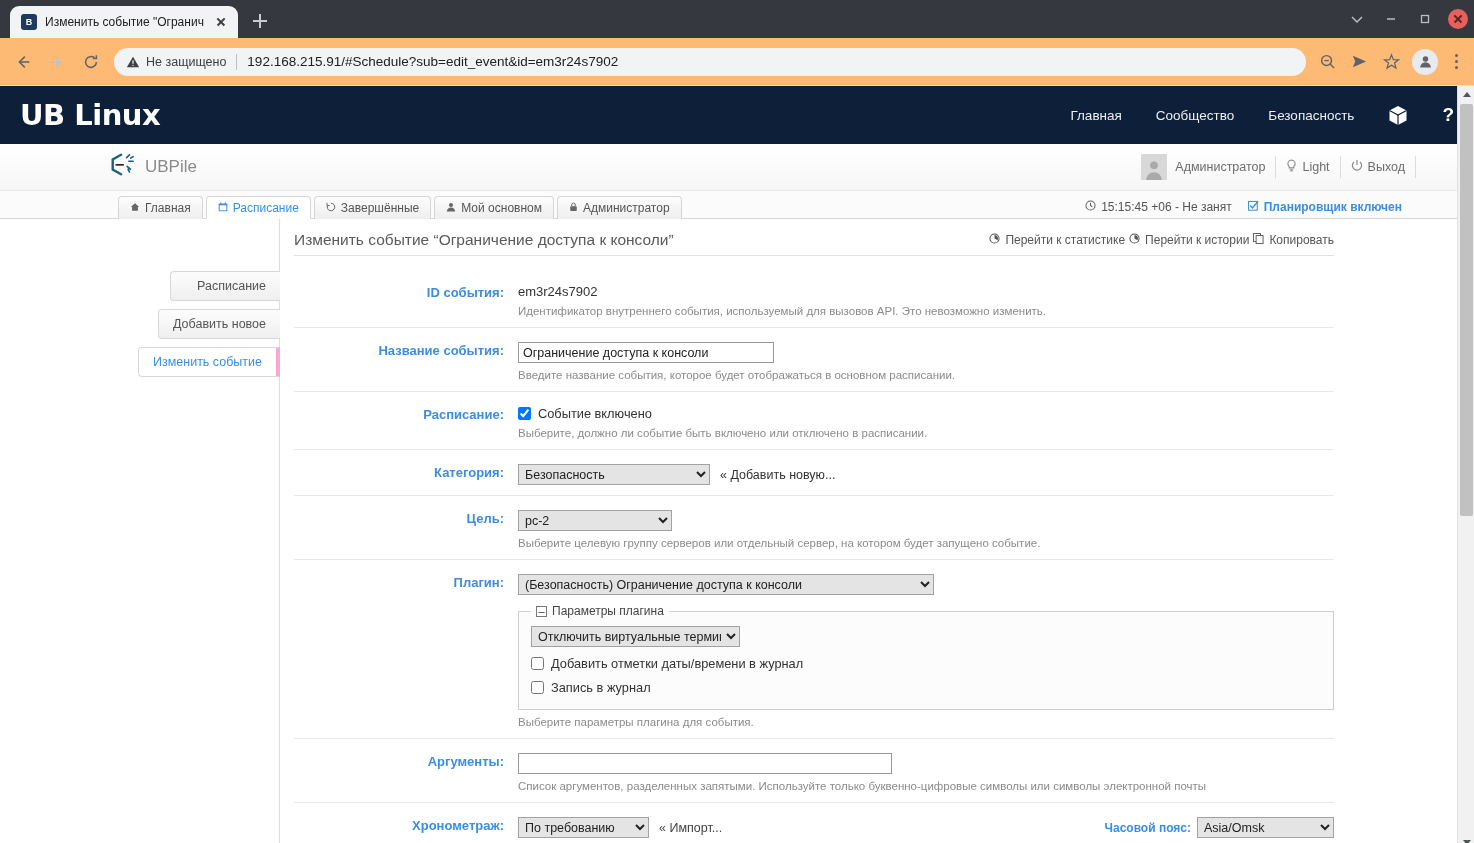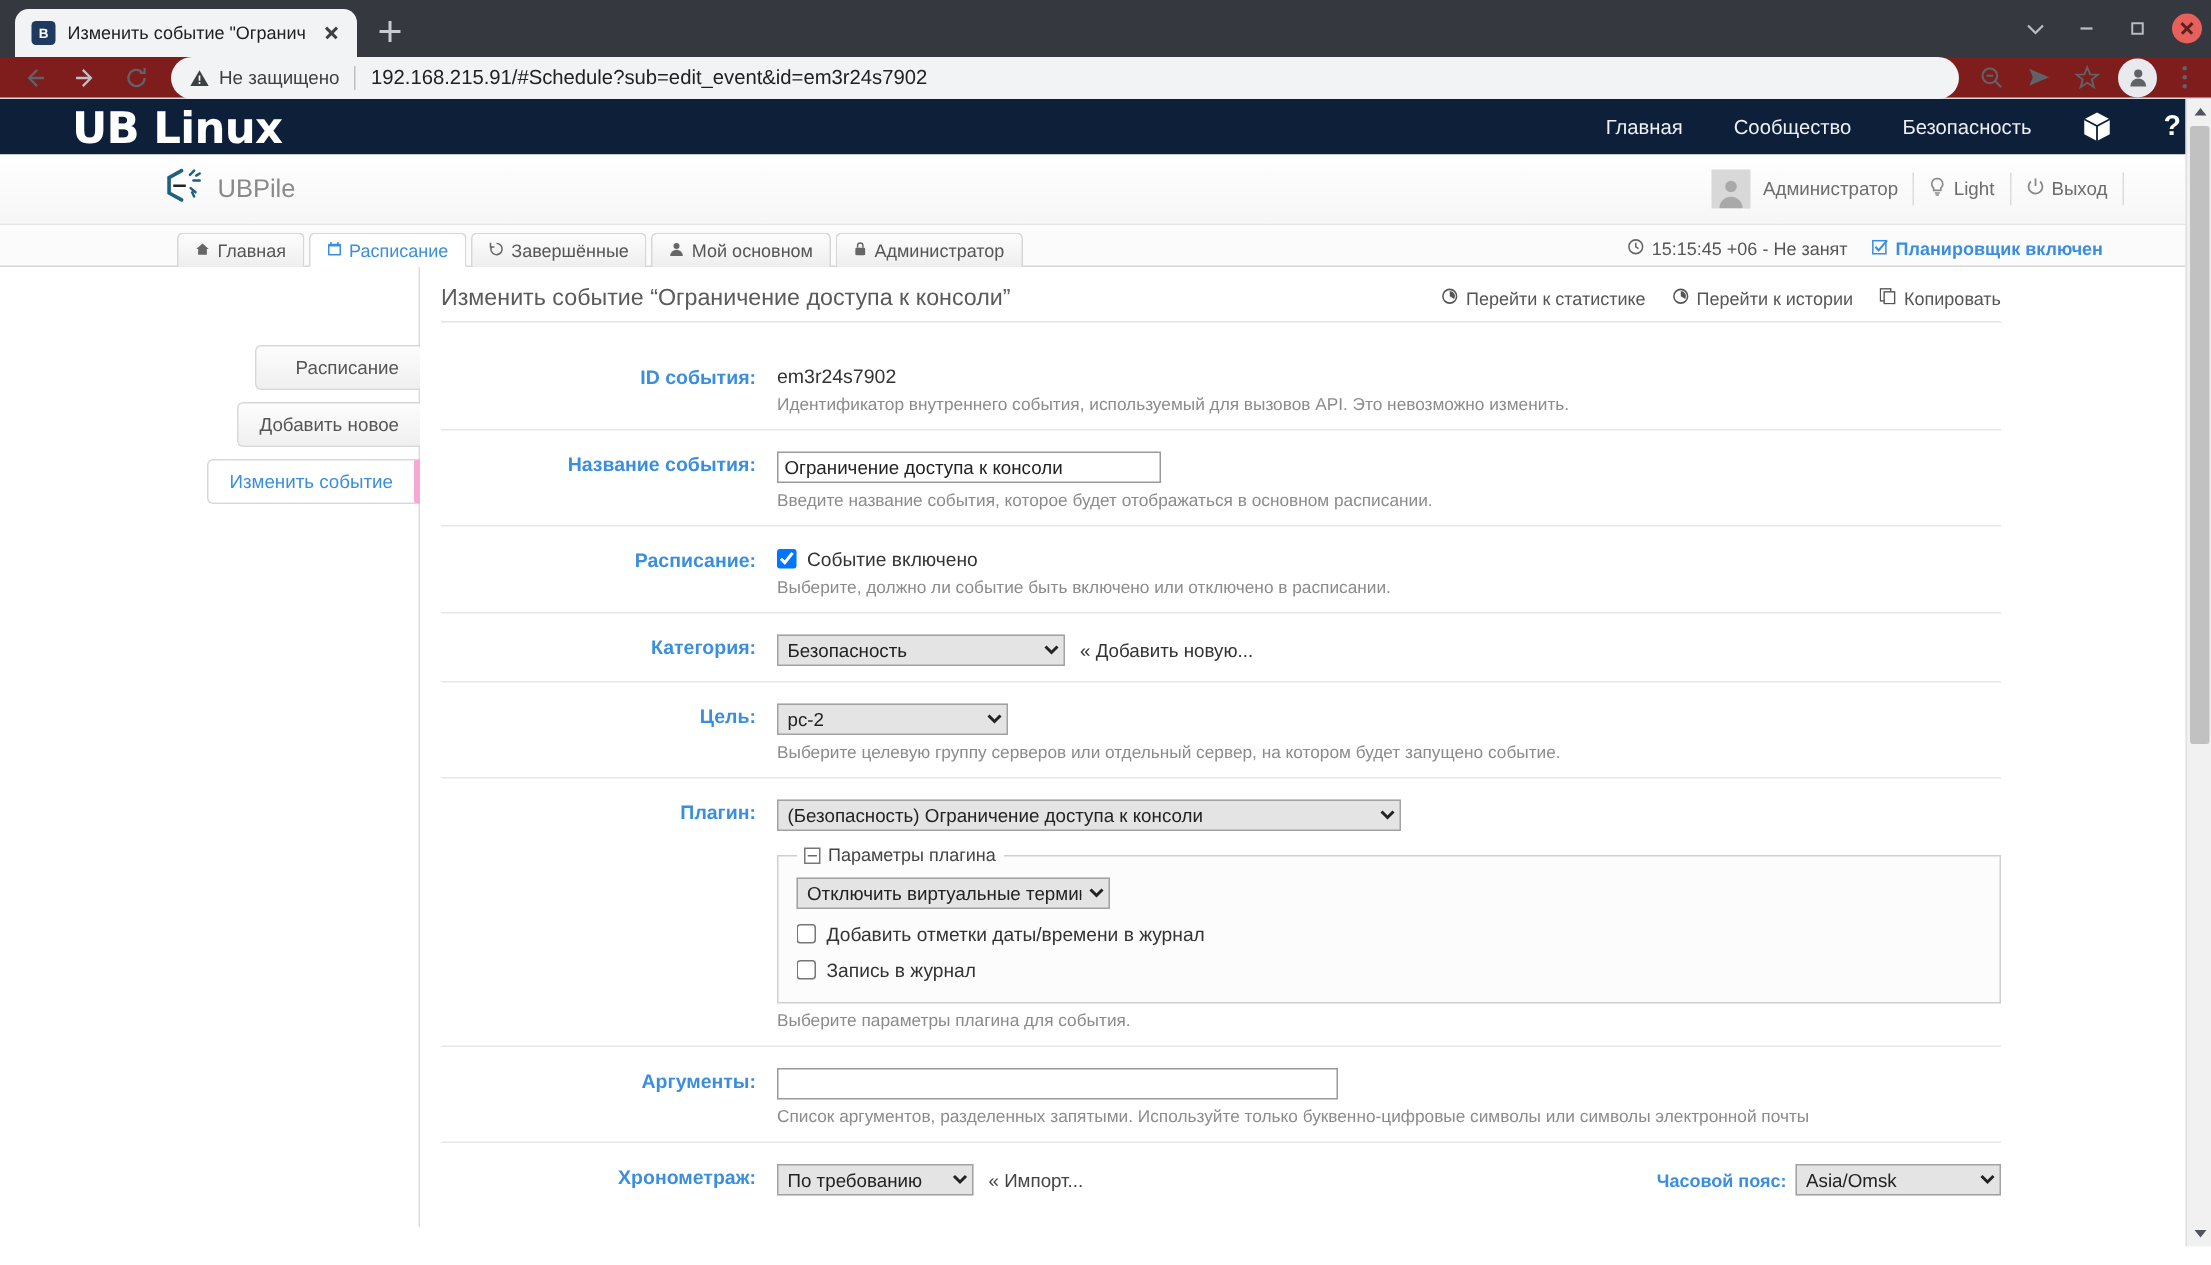--- a/index.html
+++ b/index.html
@@ -59,21 +59,21 @@
     width: 20px; height: 20px; border-radius: 50%; background:#e8605c;
     position: relative; margin-left: 4px;
   }
   .winbtn-close:before, .winbtn-close:after {
     content:""; position:absolute; left:5px; top:9.2px; width:10px; height:1.6px; background:#5c2220;
   }
   .winbtn-close:before { transform: rotate(45deg); }
   .winbtn-close:after { transform: rotate(-45deg); }
 
   .omnibar {
-    height: 28px; background:#7f1d1d; display:flex; align-items:center;
+    height: 48px; background:#fdba74; display:flex; align-items:center;
     padding: 0 6px; border-bottom: 1px solid #dadce0;
   }
   .navbtn { width: 34px; height: 34px; position: relative; color:#5f6368; flex:0 0 34px;
             display:flex; align-items:center; justify-content:center; }
   .navbtn.disabled { color:#bdc1c6; }
   .urlbox {
     flex: 1 1 auto; height: 28px; background:#f1f3f4; border-radius:14px;
     display:flex; align-items:center; padding: 0 12px; margin: 0 6px;
     font-size: 13px; color:#202124; min-width:0;
   }
@@ -88,22 +88,22 @@
     display:flex; align-items:center; justify-content:center; margin: 0 4px;
   }
   .kebab { width: 24px; height: 26px; display:flex; flex-direction:column; align-items:center;
            justify-content:center; gap:3px; }
   .kebab i { width:3px; height:3px; border-radius:50%; background:#5f6368; display:block; }
 
   
   .viewport { position: relative; width: 1474px; height: 765px; background:#fff; overflow:hidden; }
 
   .topnav {
-    height: 37px; background:#0d1f39; display:flex; align-items:center;
-    padding-left: 48px; padding-right: 20px;
+    height: 58px; background:#0d1f39; display:flex; align-items:center;
+    padding-left: 20px; padding-right: 20px;
   }
   .brand {
     font-size: 29px; font-weight: bold; color:#fff; letter-spacing: -0.5px;
     font-family: "DejaVu Sans", sans-serif;
   }
   .topnav-links { margin-left:auto; display:flex; align-items:center; gap: 34px; }
   .topnav-link { color:#eceff3; font-size: 13.5px; }
   .topnav-ico { color:#fff; display:flex; align-items:center; }
   .topnav-help { color:#fff; font-size: 19px; font-weight: bold; }
 
@@ -154,21 +154,21 @@
   }
   .side-item.active { background:#fff; color:#3b8ede; border-right: 4px solid #f9a8d4; }
 
   .main-panel { flex: 1 1 auto; padding: 0 140px 0 14px; position:relative; }
 
   .page-head {
     display:flex; align-items:flex-end; padding-top: 12px; padding-bottom: 6px;
     border-bottom: 1px solid #e3e3e3; margin-bottom: 14px;
   }
   .page-title { font-size: 15.5px; color:#5a5a5a; }
-  .page-actions { margin-left:auto; display:flex; gap: 18px; padding-bottom: 2px; }
+  .page-actions { margin-left:auto; display:flex; gap: 4px; padding-bottom: 2px; }
   .page-action { font-size: 12px; color:#555; display:flex; align-items:center; gap:5px; }
 
   .frow {
     display:flex; padding: 14px 0 10px 0; border-bottom: 1px solid #e8e8e8;
   }
   .frow:last-child { border-bottom: none; }
   .flabel {
     width: 224px; flex: 0 0 224px; text-align:right; padding-right: 14px;
     color:#3b8ede; font-size: 13px; font-weight: bold; padding-top: 1px;
   }

